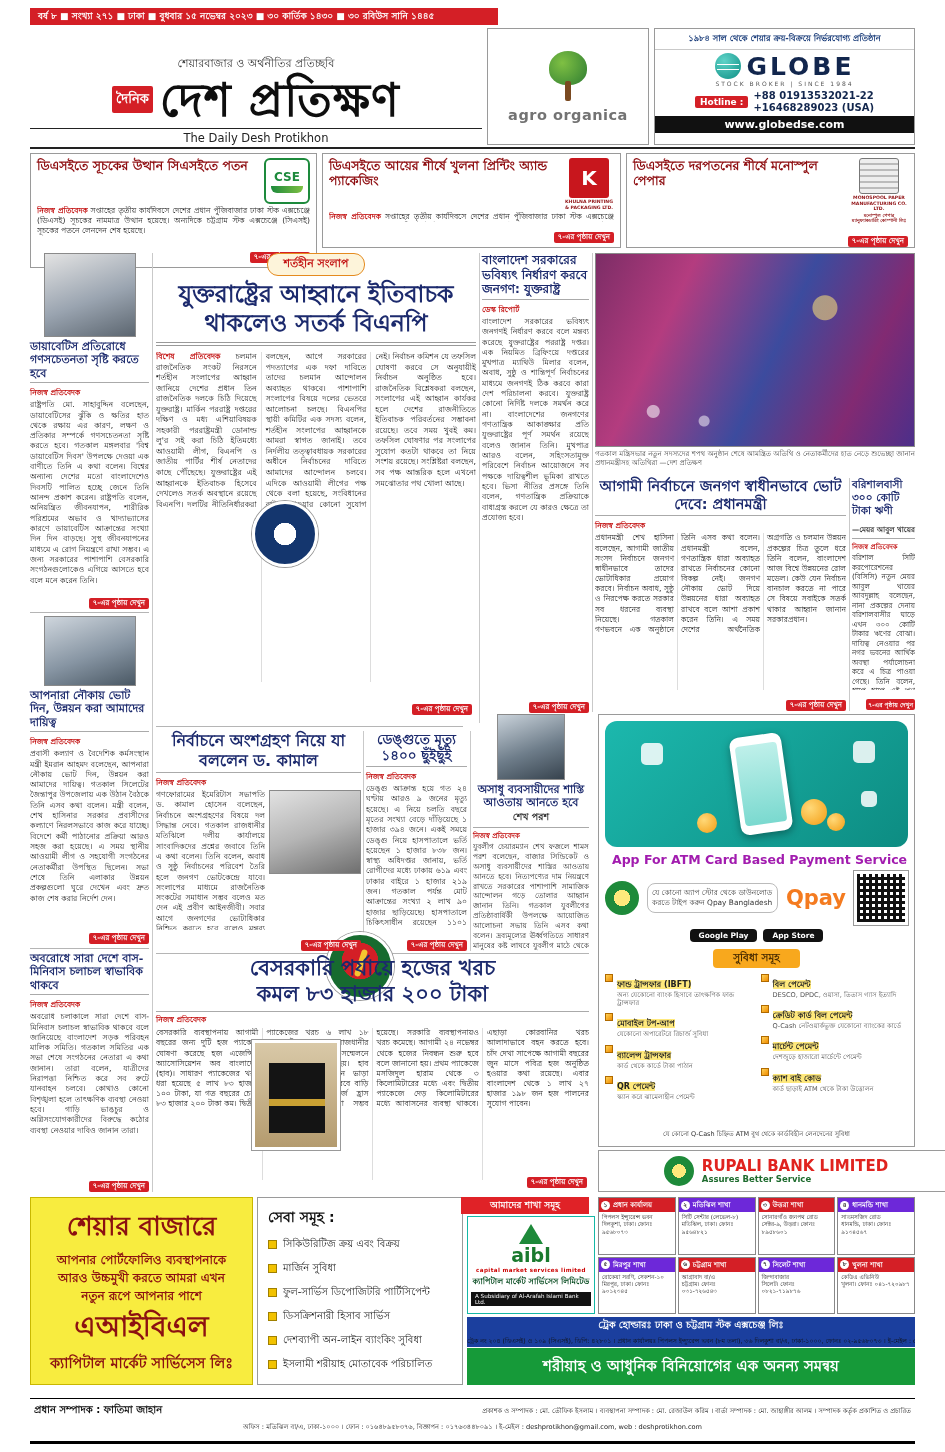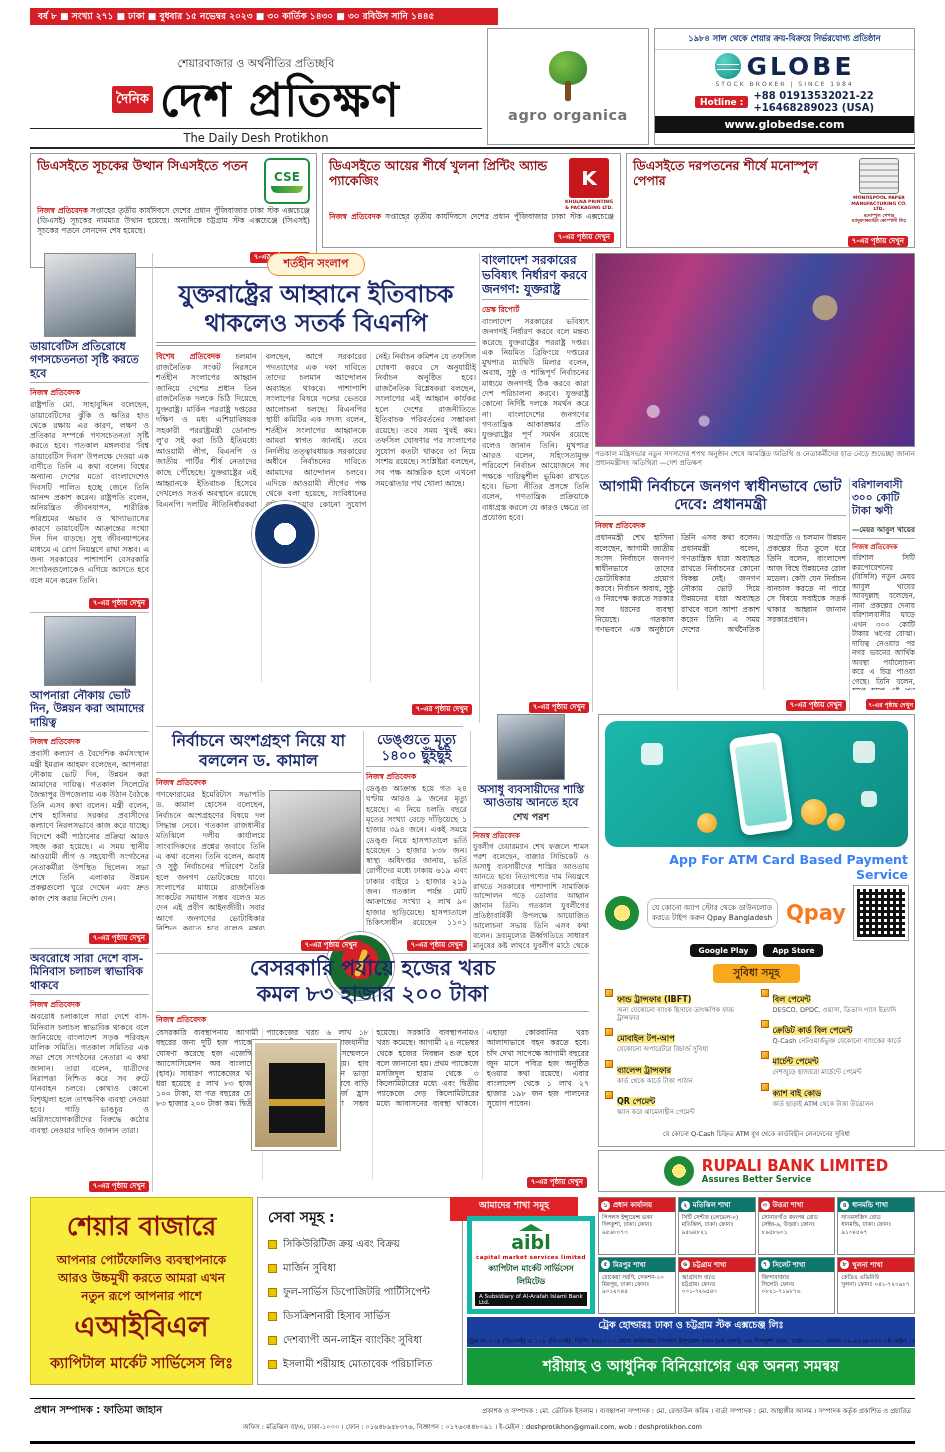--- a/index.html
+++ b/index.html
@@ -67,21 +67,21 @@
 .cap{font-size:7px;color:#444;line-height:1.3;text-align:justify}
 .cols3{column-count:3;column-gap:7px;column-rule:1px solid #ddd;font-size:7.6px;line-height:1.34;text-align:justify;color:#1a1a1a;overflow:hidden}
 .cols4{column-count:4;column-gap:8px;column-rule:1px solid #ddd;font-size:7.6px;line-height:1.34;text-align:justify;color:#1a1a1a;overflow:hidden}
 
 .qpay{border:1px solid #9a9a9a;padding:6px;display:flex;flex-direction:column;background:#fff}
 .q-hero{height:126px;border-radius:12px;background:linear-gradient(135deg,#1cb8ad,#0d8c82);position:relative;overflow:hidden}
 .q-phone{position:absolute;left:130px;top:14px;width:52px;height:98px;background:#fff;border-radius:9px;transform:rotate(-8deg);box-shadow:0 3px 8px rgba(0,0,0,.35)}
 .q-phone .scr{position:absolute;left:5px;top:9px;right:5px;bottom:9px;background:linear-gradient(#bff0ea,#7ad9cf);border-radius:4px}
 .coin{position:absolute;border-radius:50%;background:radial-gradient(circle at 35% 35%,#ffd978,#f39c12)}
 .q-chip{position:absolute;width:22px;height:22px;border-radius:5px;background:rgba(255,255,255,.85)}
-.q-title{font-size:12.5px;font-weight:bold;color:#3b82f6;text-align:right;margin:5px 0 4px 16px}
+.q-title{font-size:12.5px;font-weight:bold;color:#a21caf;text-align:left;margin:5px 0 4px 7px}
 .q-mid{display:flex;align-items:center;gap:8px}
 .q-note{border:1px solid #bbb;border-radius:8px;font-size:7.4px;color:#333;padding:4px;flex:1;line-height:1.3}
 .q-brand{font-size:21px;font-weight:bold;color:#f47b20}
 .qr{width:54px;height:54px;border:3px solid #fff;outline:1px solid #999;background:repeating-linear-gradient(0deg,#111 0 3px,transparent 3px 6px),repeating-linear-gradient(90deg,#111 0 3px,#fff 3px 6px)}
 .rlogo-s{width:34px;height:34px;border-radius:50%;border:3px solid #1e8a3a;background:radial-gradient(circle at 50% 50%,#ffe97c 0 40%,#1e8a3a 41% 100%)}
 .badges{display:flex;justify-content:center;gap:6px;margin-top:4px}
 .store{background:#111;color:#fff;font-size:7.5px;font-weight:bold;border-radius:4px;padding:2px 9px}
 .q-benefit-h{margin:7px auto 4px auto;background:#f8a81d;color:#4a2c00;font-weight:bold;font-size:10.5px;border-radius:4px;padding:1px 20px;width:fit-content}
 .q-list{display:flex;gap:8px;flex:1;overflow:hidden}
 .q-colm{flex:1;display:flex;flex-direction:column;gap:4px}
@@ -99,30 +99,30 @@
 .y-title{font-size:26px;font-weight:bold}
 .y-line{font-size:12px;font-weight:bold;line-height:1.5}
 .y-brand{font-size:28px;font-weight:bold}
 .y-brand2{font-size:14.5px;font-weight:bold}
 .seba{border:1px solid #9a9a9a;background:#fff;padding:8px 10px}
 .seba-h{font-size:14px;font-weight:bold;color:#111;margin-bottom:6px}
 .seba-it{display:flex;gap:6px;align-items:center;margin-bottom:7px}
 .seba-sq{width:9px;height:9px;background:#f2c200;border:1px solid #a08000;flex:none}
 .seba-tx{font-size:10px;color:#222}
 .ribbon{background:#e02227;color:#fff;font-size:9px;font-weight:bold;text-align:center;line-height:17px}
-.aiblbox{border:5px solid #14b8a6;background:#fff;display:flex;flex-direction:column;align-items:center;justify-content:center;gap:2px;padding:3px}
+.aiblbox{border:1px solid #14b8a6;background:#fff;display:flex;flex-direction:column;align-items:center;justify-content:center;gap:2px;padding:3px}
 .aibl-ic{width:24px;height:20px;background:#1e8a3a;clip-path:polygon(50% 0,100% 100%,0 100%)}
 .aibl-brand{font-size:19px;font-weight:bold;color:#1a7a2e;line-height:1}
 .aibl-en{font-size:5.6px;color:#c00;font-weight:bold;letter-spacing:.4px}
 .aibl-bn{font-size:8px;color:#064a1f;font-weight:bold;text-align:center}
 .aibl-sub{background:#111;color:#fff;font-size:5.6px;padding:1px 4px;margin-top:2px}
 .bgrid{display:grid;grid-template-columns:repeat(4,1fr);grid-auto-rows:1fr;gap:2px}
 .bcell{border:1px solid #888;display:flex;flex-direction:column;overflow:hidden;background:#fff}
 .bcell-h{color:#fff;font-size:6.8px;font-weight:bold;display:flex;align-items:center;gap:3px;padding:1px 2px}
-.bh-red{background:#d41f26}.bh-blue{background:#0f766e}
+.bh-red{background:#d41f26}.bh-blue{background:#6d28d9}
 .bno{background:#fff;color:#222;border-radius:50%;width:9px;height:9px;font-size:6px;display:flex;align-items:center;justify-content:center;flex:none}
 .bcell-b{font-size:5.7px;color:#222;line-height:1.3;padding:2px 3px}
 .trek{background:#1b3f9e;color:#fff;font-size:9.5px;font-weight:bold;text-align:center;line-height:16px}
 .addr{font-size:6.2px;color:#111;text-align:center;line-height:11px;white-space:nowrap;overflow:hidden}
 .greenbar{background:#169a39;color:#fff;font-size:15px;font-weight:bold;text-align:center;line-height:37px}
 
 .footer{border-top:1.5px solid #000;border-bottom:3px solid #000;padding:3px 4px 2px 4px;display:flex;flex-direction:column;gap:2px}
 .f-row{display:flex;align-items:baseline;gap:10px}
 .f-chief{font-size:10px;font-weight:bold;color:#111;white-space:nowrap}
 .f-line{font-size:6.6px;color:#222;flex:1;text-align:right;white-space:nowrap;overflow:hidden}
@@ -433,21 +433,21 @@
     <div class="seba-it">
         <span class="seba-sq"></span>
         <span class="seba-tx">দেশব্যাপী অন-লাইন ব্যাংকিং সুবিধা</span>
       </div>
     <div class="seba-it">
         <span class="seba-sq"></span>
         <span class="seba-tx">ইসলামী শরীয়াহ মোতাবেক পরিচালিত</span>
       </div>
   </div>
 
-  <div class="b ribbon" style="left: 450px; top: 1197px; width: 128px; height: 24px;">আমাদের শাখা সমূহ</div>
+  <div class="b ribbon" style="left: 461px; top: 1197px; width: 128px; height: 17px;">আমাদের শাখা সমূহ</div>
 
   <div class="b aiblbox" style="left: 467px; top: 1216px; width: 128px; height: 98px;">
     <div class="aibl-ic"></div>
     <div class="aibl-brand">aibl</div>
     <div class="aibl-en">capital market services limited</div>
     <div class="aibl-bn">ক্যাপিটাল মার্কেট সার্ভিসেস লিমিটেড</div>
     <div class="aibl-sub">A Subsidiary of Al-Arafah Islami Bank Ltd.</div>
   </div>
 
   <div class="b bgrid" style="left: 598px; top: 1197px; width: 317px; height: 117px;">

